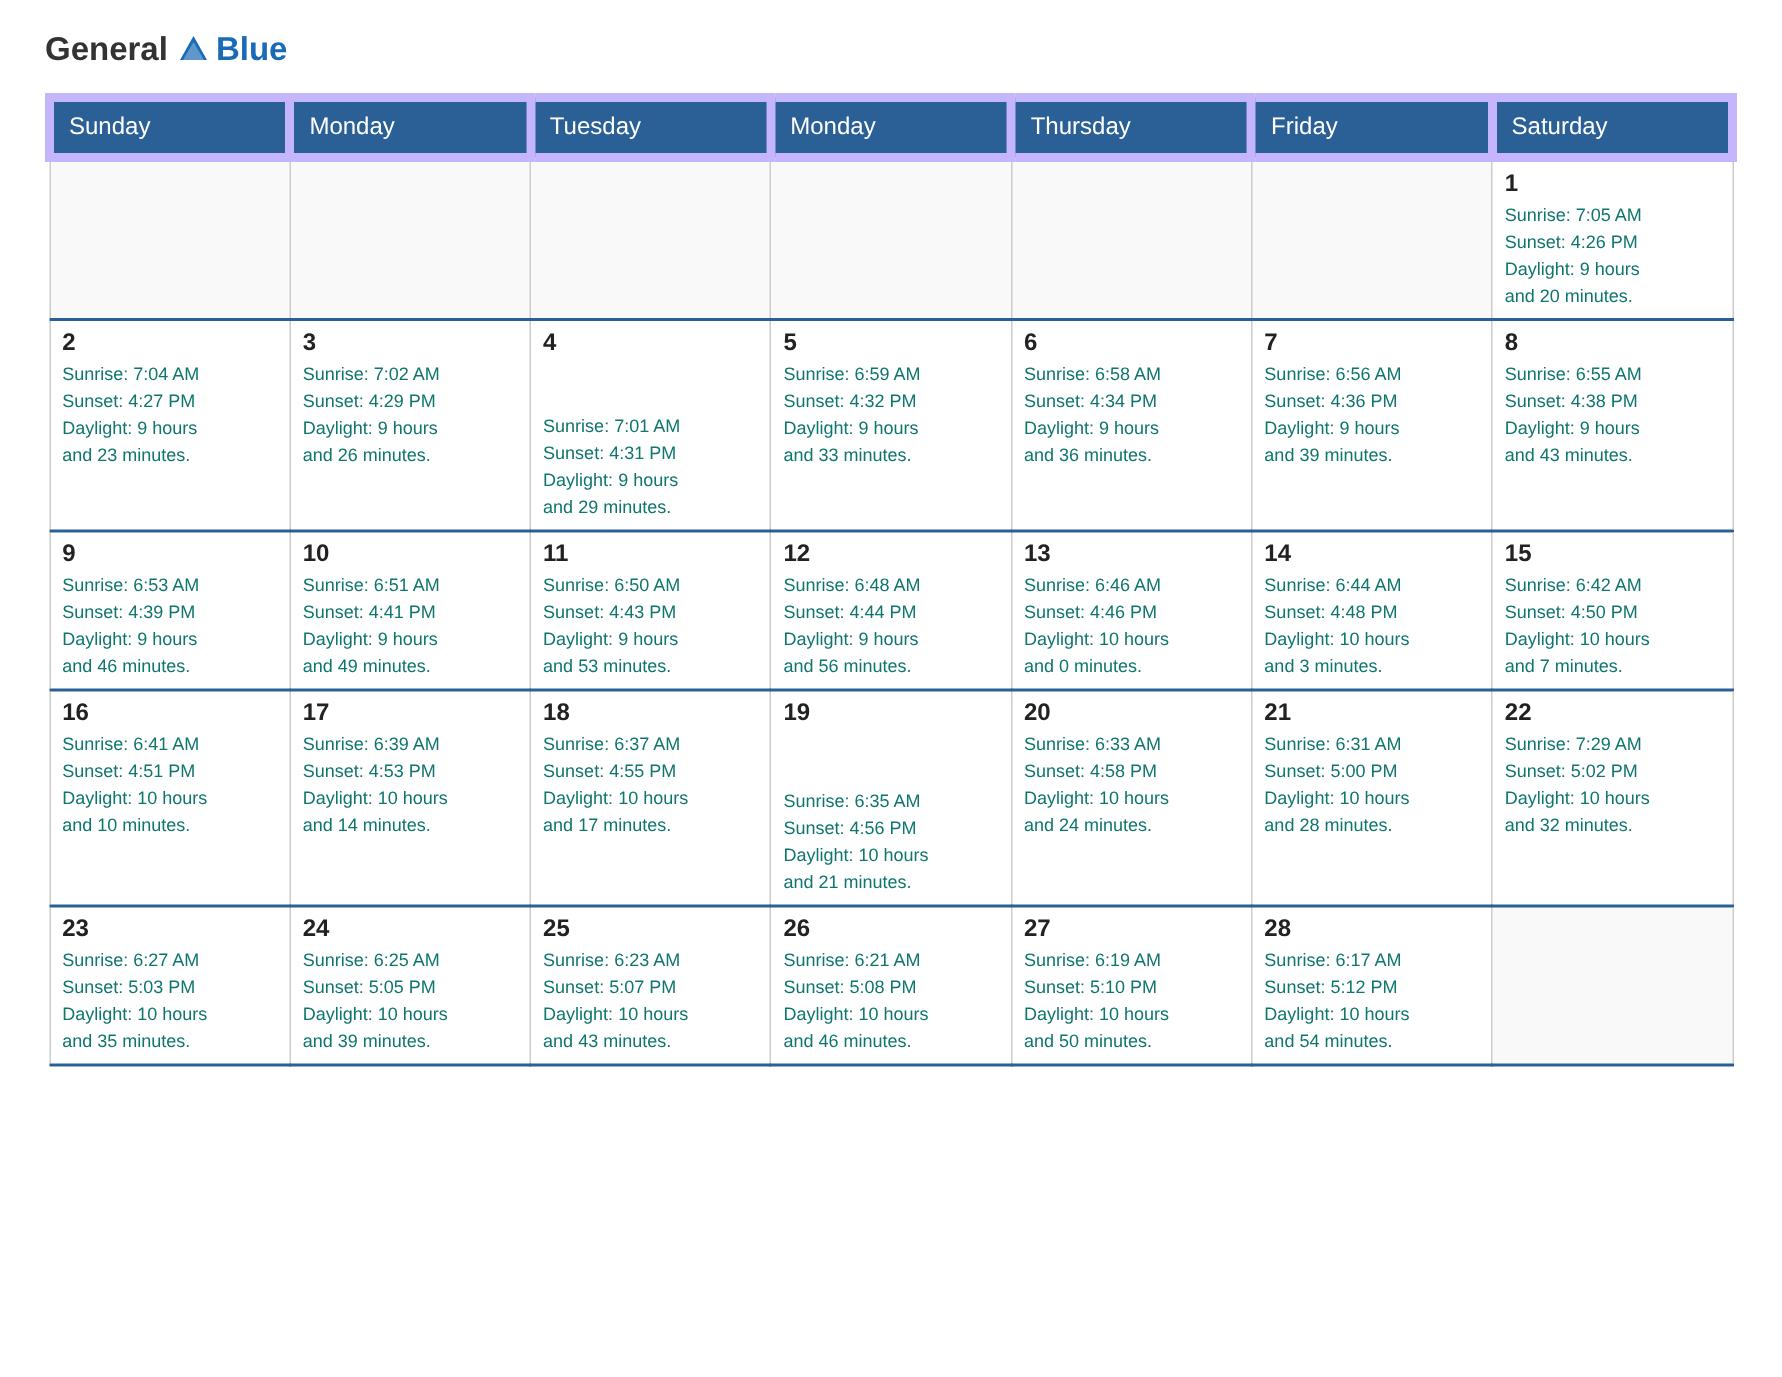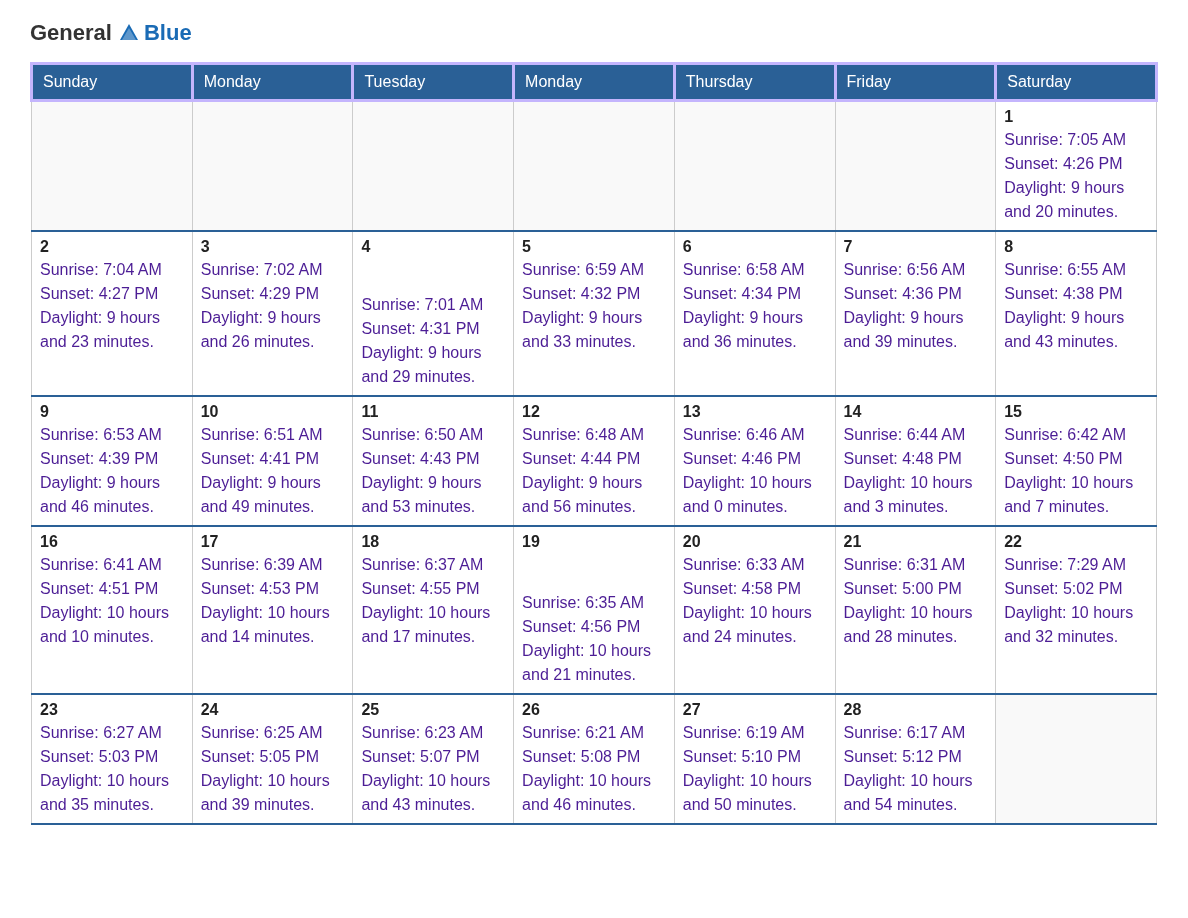--- a/index.html
+++ b/index.html
@@ -55,42 +55,42 @@
       border-collapse: collapse;
       border: 1px solid #aaa;
     }
     .calendar-table th {
       background-color: #2a6096;
       color: #fff;
       font-size: 16px;
       font-weight: normal;
       padding: 8px 10px;
       text-align: left;
-      border: 3px solid #c4b5fd;
+      border: 6px solid #c4b5fd;
     }
     .calendar-table td {
       border: 1px solid #ccc;
       vertical-align: top;
       padding: 6px 8px;
       width: 14.28%;
       min-height: 90px;
     }
     .calendar-table tr {
       border-bottom: 2px solid #2a6096;
     }
     .day-number {
       font-size: 16px;
       font-weight: bold;
       color: #222;
       display: block;
       margin-bottom: 2px;
     }
     .day-info {
-      font-size: 16px;
-      color: #4c1d95;
+      font-size: 12px;
+      color: #0f766e;
       line-height: 1.5;
     }
     .empty-cell {
       background: #f9f9f9;
     }
     td {
       background: #fff;
     }
   </style>
 </head>

